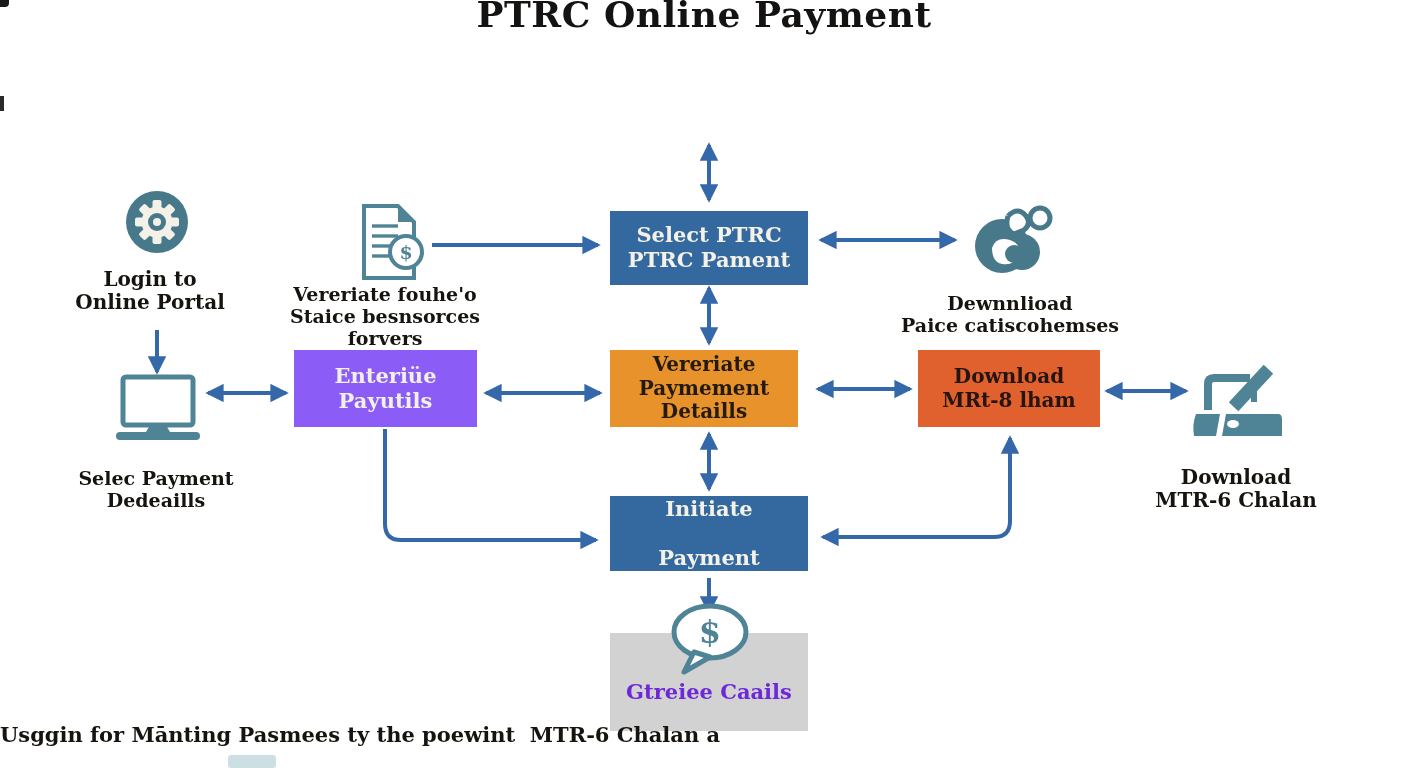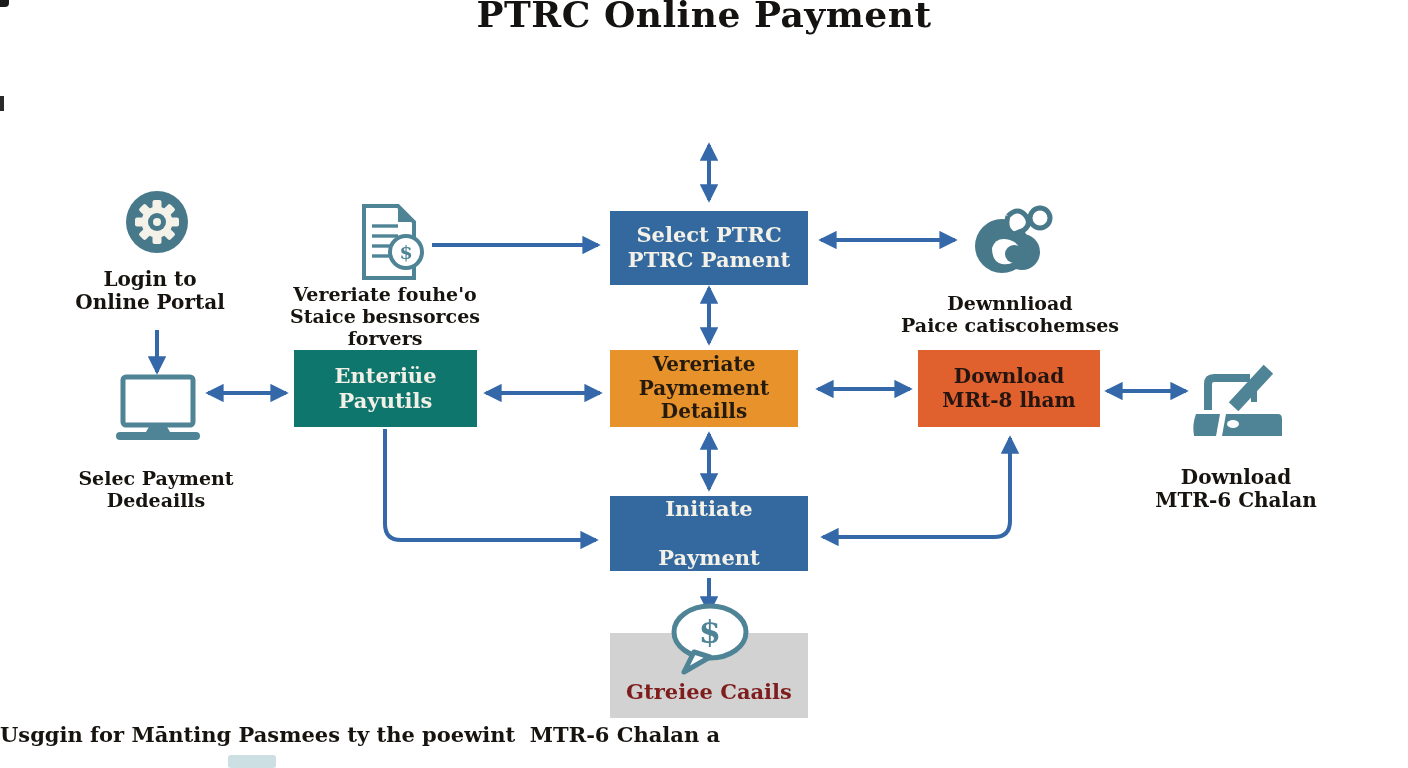--- a/index.html
+++ b/index.html
@@ -13,22 +13,22 @@
     letter-spacing:.5px;z-index:3;
   }
   .box{
     display:flex;flex-direction:column;align-items:center;justify-content:center;
     text-align:center;font-weight:bold;z-index:2;line-height:1.18;
   }
   .box .ln{display:block;}
   .box-orange{background:#e8922c;color:#241b0e;}
   .box-red{background:#e0602e;color:#241510;}
   .box-blue{background:#33699e;color:#f4f1e8;}
-  .box-teal{background:#0f766e;color:#f2f0e6;}
-  .box-gray{background:#d2d2d2;color:#7f1d1d;justify-content:flex-end;padding-bottom:13px;}
+  .box-teal{background:#8b5cf6;color:#f2f0e6;}
+  .box-gray{background:#d2d2d2;color:#6d28d9;justify-content:flex-end;padding-bottom:26px;}
   .lbl{
     text-align:center;font-weight:bold;color:#17140f;font-size:19px;line-height:1.16;z-index:3;
   }
   .caption{
     left:0;right:0;top:722px;text-align:left;font-weight:bold;color:#17140f;font-size:21px;
     white-space:pre;z-index:3;
   }
   svg{display:block;}
   .wires{left:0;top:0;z-index:1;pointer-events:none;}
   .icon{z-index:3;}

